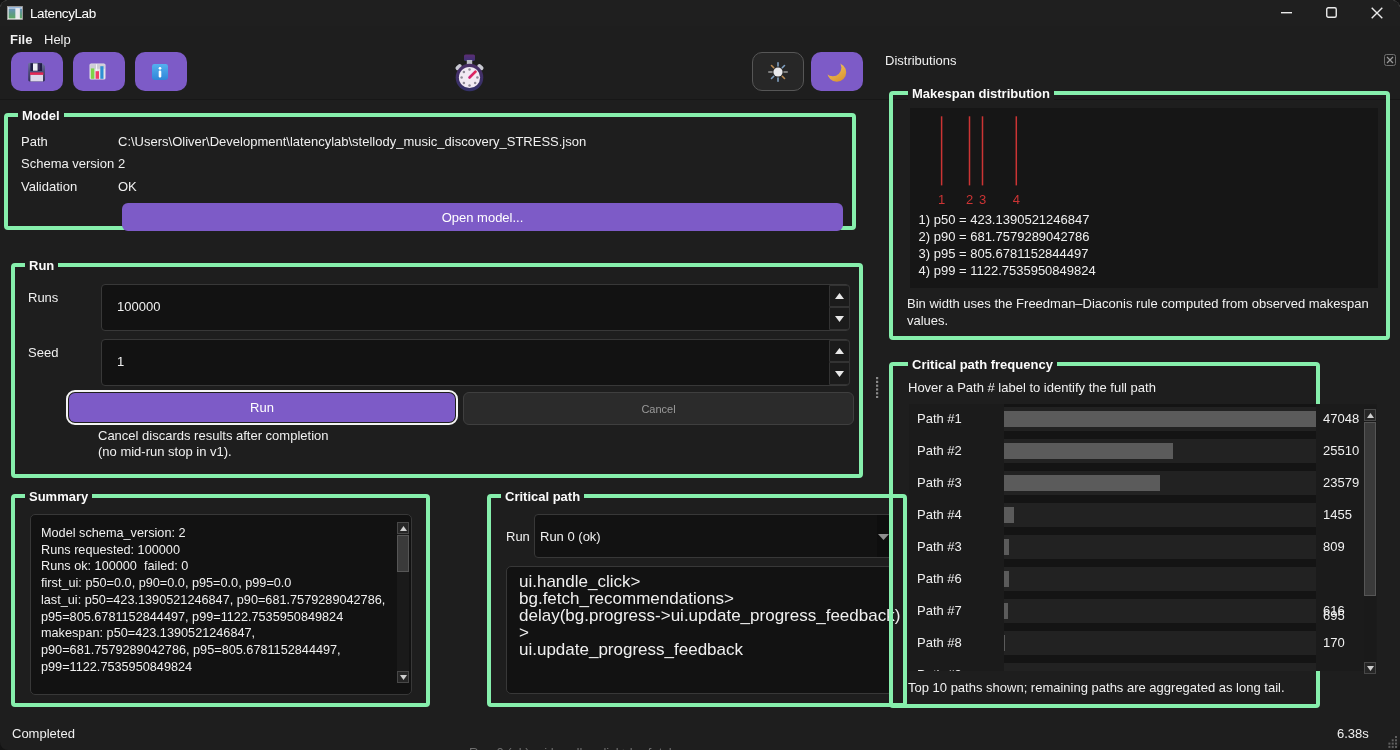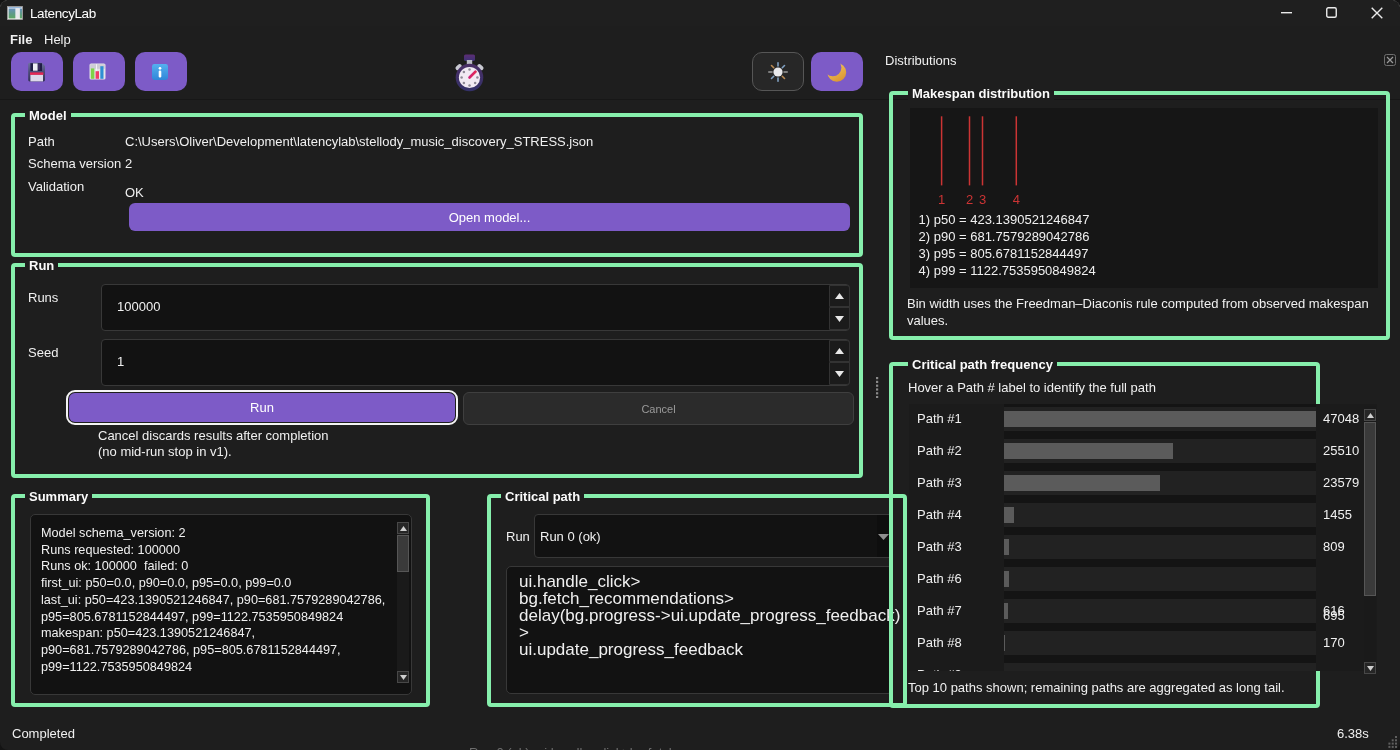--- a/index.html
+++ b/index.html
@@ -160,28 +160,28 @@
     <mask id="mmask">
           <rect width="22" height="22" fill="#fff"></rect>
           <circle cx="6.8" cy="6.6" r="8.6" fill="#000"></circle>
         </mask>
   </defs>
   <circle cx="10.8" cy="11.4" r="9.4" fill="url(#mg)" mask="url(#mmask)"></circle>
 </svg>
 
 <div class="abs" style="left:0;top:99px;width:1400px;height:1px;background:#171717;"></div>
 
-<div class="gbox" style="left:11px;top:113px;width:852px;height:144px;">
+<div class="gbox" style="left:4px;top:113px;width:852px;height:117px;">
   <div class="gtitle">Model</div>
   <div class="abs lbl" style="left:13px;top:17px;">Path</div>
   <div class="abs lbl" style="left:110px;top:17px;">C:\Users\Oliver\Development\latencylab\stellody_music_discovery_STRESS.json</div>
   <div class="abs lbl" style="left:13px;top:39px;">Schema version</div>
   <div class="abs lbl" style="left:110px;top:39px;">2</div>
   <div class="abs lbl" style="left:13px;top:62px;">Validation</div>
-  <div class="abs lbl" style="left:110px;top:62px;margin-top:6px;">OK</div>
+  <div class="abs lbl" style="left:110px;top:62px;">OK</div>
   <div class="btn-purple" style="left:114px;top:86px;width:721px;height:28px;">Open model...</div>
 </div>
 
 <div class="gbox" style="left:11px;top:263px;width:852px;height:215px;">
   <div class="gtitle">Run</div>
   <div class="abs lbl" style="left:13px;top:23px;">Runs</div>
   <div class="input" style="left:86px;top:17px;width:749px;height:47px;"></div>
   <div class="abs lbl" style="left:102px;top:32px;">100000</div>
   <div class="abs lbl" style="left:13px;top:78px;">Seed</div>
   <div class="input" style="left:86px;top:72px;width:749px;height:47px;"></div>

